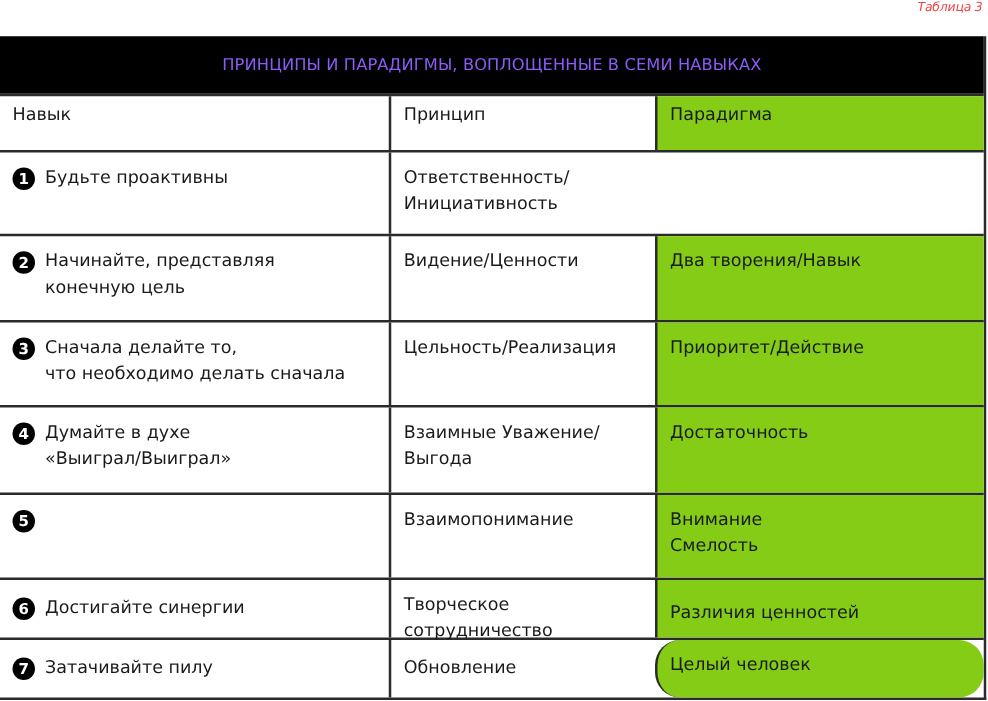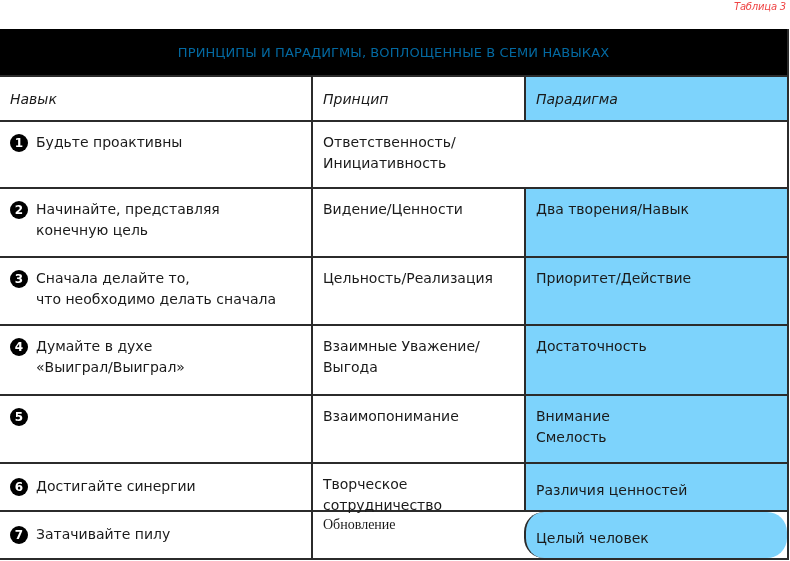--- a/index.html
+++ b/index.html
@@ -9,33 +9,33 @@
     }
     .caption {
       position: absolute; right: 4px; top: 1px; font-style: italic; font-size: 10px;
       letter-spacing: -0.2px; color: #ef4444;
     }
     .table {
       position: absolute; left: 0; top: 29px; width: 789px;
       border-right: 2px solid #2b2b2b; border-bottom: 2px solid #2b2b2b; box-sizing: border-box;
     }
     .title-band {
-      height: 46px; background: #000; color: #0369a1; display: flex; align-items: center; justify-content: center;
+      height: 46px; background: #000; color: #8b5cf6; display: flex; align-items: center; justify-content: center;
       font-size: 13px; letter-spacing: 0.1px;
     }
     .row { display: flex; border-top: 2px solid #2b2b2b; box-sizing: border-box; }
     .cell {
       box-sizing: border-box; padding: 10px 10px 0 10px; font-size: 14px; line-height: 21px;
       border-left: 2px solid #2b2b2b;
     }
     .row .cell:first-child { border-left: none; }
     .c1 { width: 311px; }
     .c2 { width: 213px; }
-    .c3 { flex: 1; background: #7dd3fc; }
-    .hdr .cell { font-style: italic; padding-top: 12px; }
+    .c3 { flex: 1; background: #84cc16; }
+    .hdr .cell { padding-top: 5px; }
     .skill { display: flex; }
     .num {
       flex: 0 0 18px; width: 18px; height: 18px; border-radius: 50%; background: #000; color: #fff;
       font-size: 12px; font-weight: bold; display: inline-flex; align-items: center; justify-content: center;
       margin-top: 2px; margin-right: 8px; line-height: 1;
     }
     .line { display: block; }
   </style>
 </head>
 <body>
@@ -154,20 +154,20 @@
 
   <div class="row" style="height:48px;">
     <div class="cell c1" style="padding-top:12px;">
       <div class="skill">
         <span class="num">7</span>
         <div>
           <span class="line">Затачивайте пилу</span>
         </div>
       </div>
     </div>
-    <div class="cell c2" style="padding-top:2px;font-family:Liberation Serif, serif;">
+    <div class="cell c2" style="padding-top:12px;">
       <span class="line">Обновление</span>
     </div>
-    <div class="cell c3" style="padding-top:16px;border-radius:20px;">
+    <div class="cell c3" style="padding-top:10px;border-radius:20px;">
       <span class="line">Целый человек</span>
     </div>
   </div>
 </div>
 
 </body></html>

